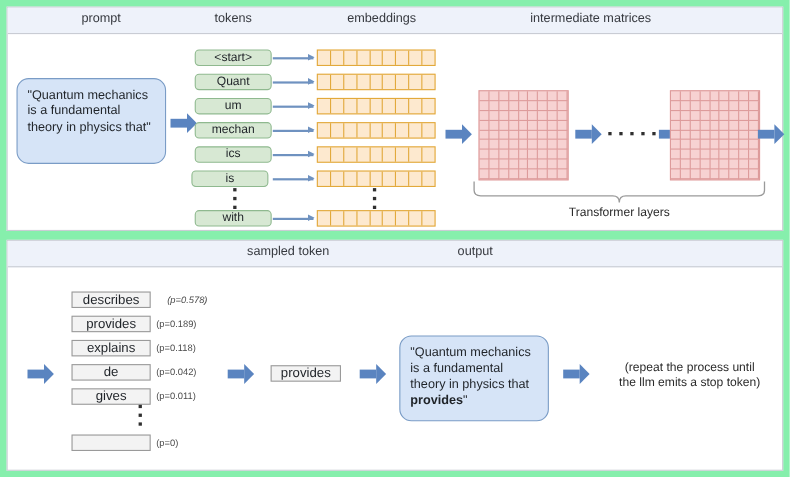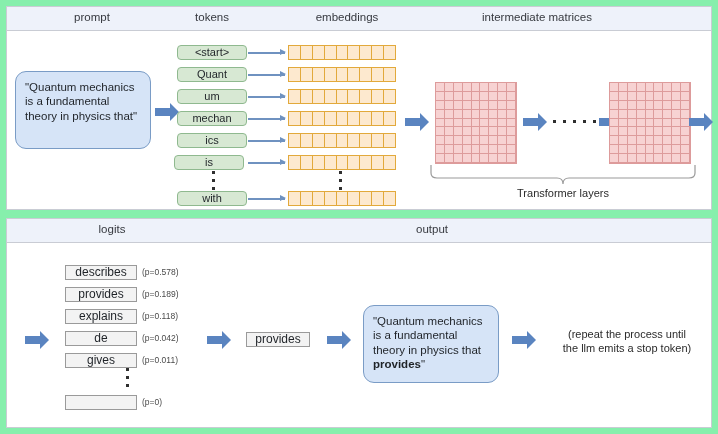--- a/index.html
+++ b/index.html
@@ -388,34 +388,34 @@
       <svg class="brace" style="left:420px;top:133px;" width="272" height="22" viewBox="0 0 272 22">
         <path d="M4,1 L4,9 Q4,14 10,14 L130,14 Q136,14 136,20 Q136,14 142,14 L262,14 Q268,14 268,9 L268,1" fill="none" stroke="#9a9a9a" stroke-width="1.2"></path>
       </svg>
 
       <div class="caption" style="left:420px;top:156px;width:272px;">Transformer layers</div>
     </div>
   </div>
 
   <div class="panel" id="panel-bottom">
     <div class="hdr-band">
-      <div class="hdr-label" style="left:50px;width:110px;">logits</div>
+      <div class="hdr-label" style="left:185px;width:140px;">sampled token</div>
       <div class="hdr-label" style="left:360px;width:130px;">output</div>
     </div>
 
     <div class="stage">
 
       <div class="barrow" style="left:18px;top:88px;width:24px;height:18px;">
         <span class="shaft"></span>
           <span class="head"></span>
       </div>
 
       <div id="logit-list">
           <div class="logit-box" style="left: 58px; top: 22px; width: 72px;"><span>describes</span></div>
-          <div class="prob" style="left: 135px; top: 23px;"><span>(p=0.578)</span></div>
+          <div class="prob" style="left: 145px; top: 23px; font-style: italic;"><span>(p=0.578)</span></div>
           <div class="logit-box" style="left: 58px; top: 44px; width: 72px;"><span>provides</span></div>
           <div class="prob" style="left: 135px; top: 45px;"><span>(p=0.189)</span></div>
           <div class="logit-box" style="left: 58px; top: 66px; width: 72px;"><span>explains</span></div>
           <div class="prob" style="left: 135px; top: 67px;"><span>(p=0.118)</span></div>
           <div class="logit-box" style="left: 58px; top: 88px; width: 72px;"><span>de</span></div>
           <div class="prob" style="left: 135px; top: 89px;"><span>(p=0.042)</span></div>
           <div class="logit-box" style="left: 58px; top: 110px; width: 72px;"><span>gives</span></div>
           <div class="prob" style="left: 135px; top: 111px;"><span>(p=0.011)</span></div>
           <div class="logit-box" style="left: 58px; top: 152px; width: 72px;"><span></span></div>
           <div class="prob" style="left: 135px; top: 153px;"><span>(p=0)</span></div>

